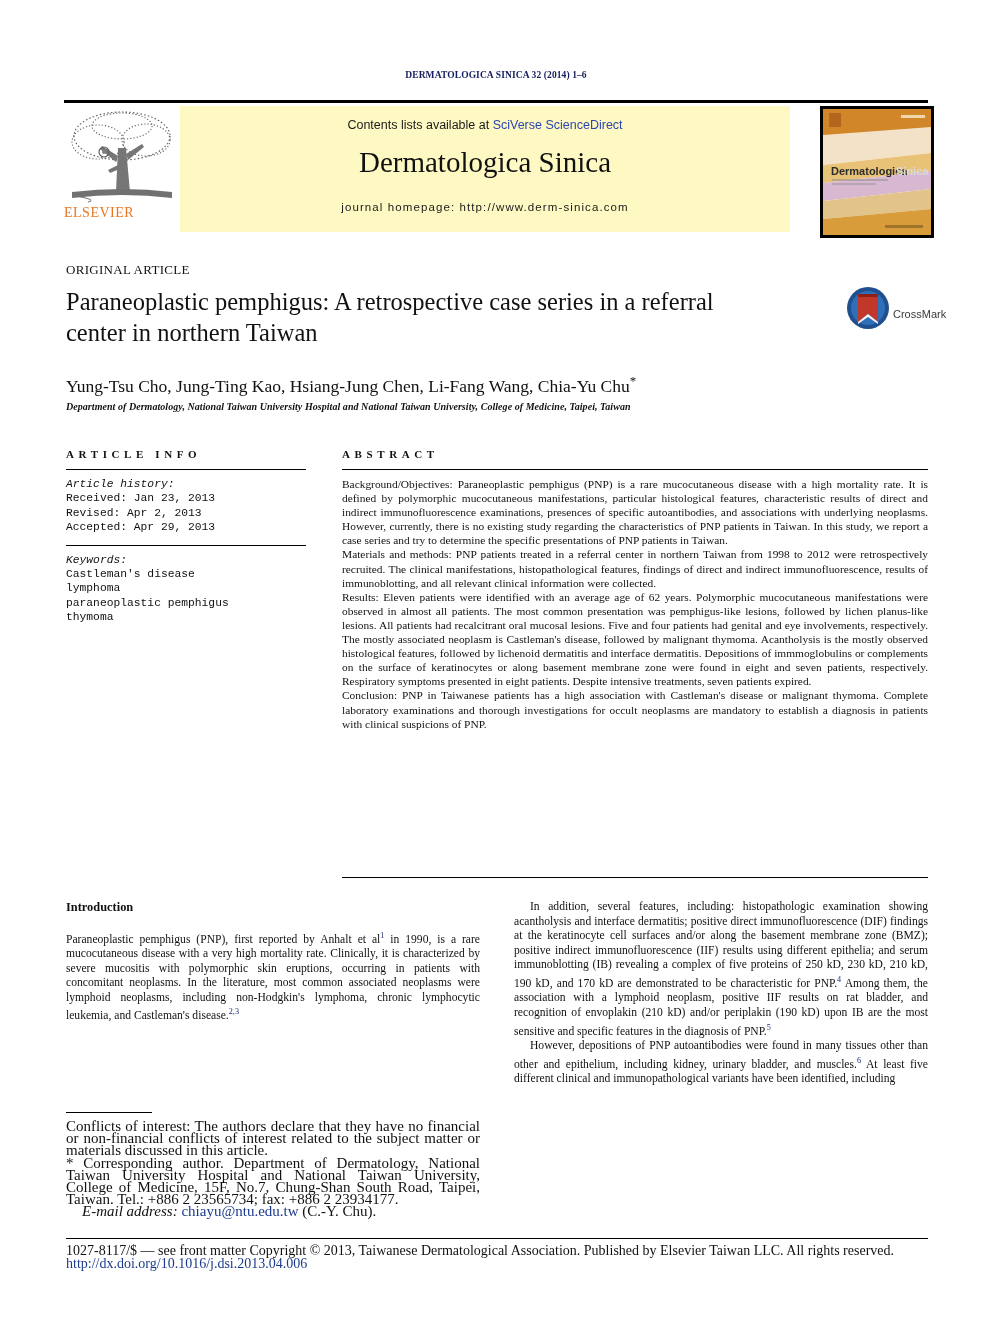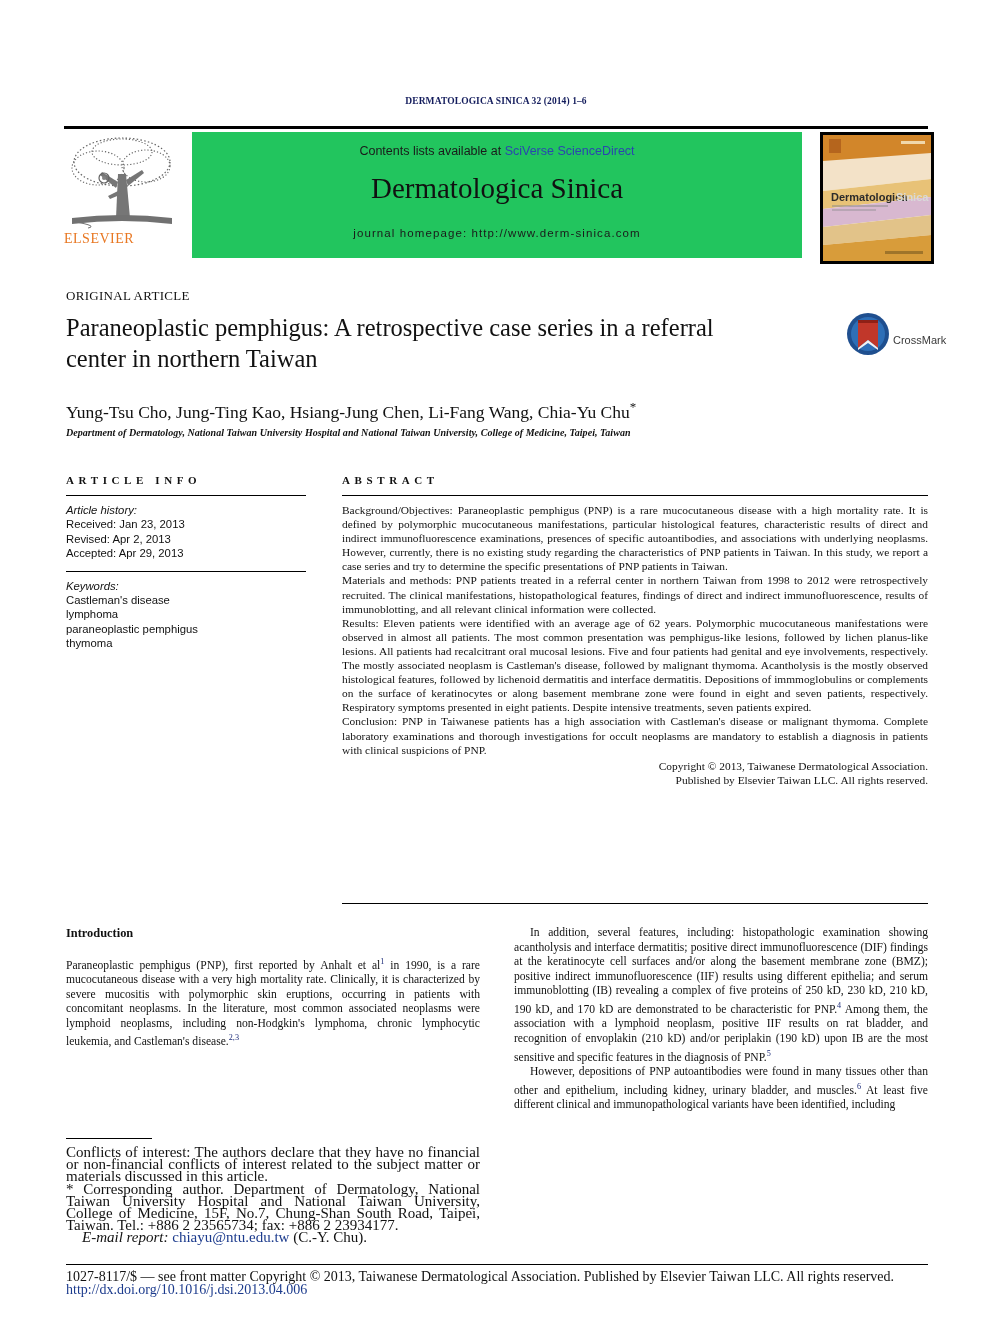--- a/index.html
+++ b/index.html
@@ -13,21 +13,20 @@
     font-family: "Liberation Serif", serif;
     color: #000000;
     position: relative;
     overflow: hidden;
   }
   .page {
     position: absolute;
     left: 0; top: 0;
     width: 992px;
     height: 1139px;
-    margin-top: 26px;
   }
 
   
   .running-head {
     position: absolute;
     left: 0; top: 70px;
     width: 992px;
     text-align: center;
     font-family: "Liberation Serif", serif;
     font-weight: bold;
@@ -68,24 +67,24 @@
     left: 0; top: 99px;
     width: 116px;
     text-align: left;
     font-family: "Liberation Serif", serif;
     font-size: 14px;
     letter-spacing: 0.5px;
     color: #e87722;
   }
   .journal-band {
     position: absolute;
-    left: 128px; top: 6px;
+    left: 116px; top: 6px;
     width: 610px;
     height: 126px;
-    background: #22c55e;
+    background: #fef9c3;
   }
   .contents-line {
     position: absolute;
     left: 0; top: 12px;
     width: 610px;
     text-align: center;
     font-family: "Liberation Sans", sans-serif;
     font-size: 12.5px;
     color: #1a1a1a;
   }
@@ -197,21 +196,21 @@
     font-size: 11px;
     letter-spacing: 4.6px;
     color: #111;
   }
   .info-rule-top {
     margin-top: 9px;
     border-top: 1.6px solid #000;
   }
   .info-block {
     margin-top: 7px;
-    font-family: Liberation Sans, sans-serif;
+    font-family: Liberation Mono, monospace;
     font-size: 11.3px;
     line-height: 14.4px;
     color: #111;
   }
   .info-block .it {
     font-style: italic;
   }
   .info-rule-mid {
     margin-top: 10px;
     border-top: 1.6px solid #000;
@@ -410,43 +409,39 @@
   </div>
 
   <div class="col-abs">
     <div class="sec-head">ABSTRACT</div>
     <div class="abs-rule"></div>
     <div class="abs-body">
       <p><span class="lead">Background/Objectives:</span><span> Paraneoplastic pemphigus (PNP) is a rare mucocutaneous disease with a high mortality rate. It is defined by polymorphic mucocutaneous manifestations, particular histological features, characteristic results of direct and indirect immunofluorescence examinations, presences of specific autoantibodies, and associations with underlying neoplasms. However, currently, there is no existing study regarding the characteristics of PNP patients in Taiwan. In this study, we report a case series and try to determine the specific presentations of PNP patients in Taiwan.</span></p>
       <p><span class="lead">Materials and methods:</span><span> PNP patients treated in a referral center in northern Taiwan from 1998 to 2012 were retrospectively recruited. The clinical manifestations, histopathological features, findings of direct and indirect immunofluorescence, results of immunoblotting, and all relevant clinical information were collected.</span></p>
       <p><span class="lead">Results:</span><span> Eleven patients were identified with an average age of 62 years. Polymorphic mucocutaneous manifestations were observed in almost all patients. The most common presentation was pemphigus-like lesions, followed by lichen planus-like lesions. All patients had recalcitrant oral mucosal lesions. Five and four patients had genital and eye involvements, respectively. The mostly associated neoplasm is Castleman's disease, followed by malignant thymoma. Acantholysis is the mostly observed histological features, followed by lichenoid dermatitis and interface dermatitis. Depositions of immmoglobulins or complements on the surface of keratinocytes or along basement membrane zone were found in eight and seven patients, respectively. Respiratory symptoms presented in eight patients. Despite intensive treatments, seven patients expired.</span></p>
       <p><span class="lead">Conclusion:</span><span> PNP in Taiwanese patients has a high association with Castleman's disease or malignant thymoma. Complete laboratory examinations and thorough investigations for occult neoplasms are mandatory to establish a diagnosis in patients with clinical suspicions of PNP.</span></p>
-      <div class="copyright">
-        <div>Copyright © 2013, Taiwanese Dermatological Association.</div>
-        <div>Published by Elsevier Taiwan LLC. All rights reserved.</div>
-      </div>
     </div>
   </div>
   <div class="abs-rule-bottom"></div>
 
   <div class="body-col left">
     <div class="body-head">Introduction</div>
     <p><span>Paraneoplastic pemphigus (PNP), first reported by Anhalt et al</span><sup>1</sup><span> in 1990, is a rare mucocutaneous disease with a very high mortality rate. Clinically, it is characterized by severe mucositis with polymorphic skin eruptions, occurring in patients with concomitant neoplasms. In the literature, most common associated neoplasms were lymphoid neoplasms, including non-Hodgkin's lymphoma, chronic lymphocytic leukemia, and Castleman's disease.</span><sup>2,3</sup></p>
   </div>
 
   <div class="body-col right">
     <p class="indent"><span>In addition, several features, including: histopathologic examination showing acantholysis and interface dermatitis; positive direct immunofluorescence (DIF) findings at the keratinocyte cell surfaces and/or along the basement membrane zone (BMZ); positive indirect immunofluorescence (IIF) results using different epithelia; and serum immunoblotting (IB) revealing a complex of five proteins of 250 kD, 230 kD, 210 kD, 190 kD, and 170 kD are demonstrated to be characteristic for PNP.</span><sup>4</sup><span> Among them, the association with a lymphoid neoplasm, positive IIF results on rat bladder, and recognition of envoplakin (210 kD) and/or periplakin (190 kD) upon IB are the most sensitive and specific features in the diagnosis of PNP.</span><sup>5</sup></p>
     <p class="indent"><span>However, depositions of PNP autoantibodies were found in many tissues other than other and epithelium, including kidney, urinary bladder, and muscles.</span><sup>6</sup><span> At least five different clinical and immunopathological variants have been identified, including</span></p>
   </div>
 
   <div class="footnote-rule"></div>
   <div class="footnotes">
     <p>Conflicts of interest: The authors declare that they have no financial or non-financial conflicts of interest related to the subject matter or materials discussed in this article.</p>
     <p><span>*</span><span> Corresponding author. Department of Dermatology, National Taiwan University Hospital and National Taiwan University, College of Medicine, 15F, No.7, Chung-Shan South Road, Taipei, Taiwan. Tel.: +886 2 23565734; fax: +886 2 23934177.</span></p>
-    <p style="text-indent:16px;"><span class="it">E-mail report:</span> <span class="mail">chiayu@ntu.edu.tw</span><span> (C.-Y. Chu).</span></p>
+    <p style="text-indent:16px;"><span class="it">E-mail address:</span> <span class="mail">chiayu@ntu.edu.tw</span><span> (C.-Y. Chu).</span></p>
   </div>
 
   <div class="page-footer-rule"></div>
   <div class="page-footer">
     <div>1027-8117/$ — see front matter Copyright © 2013, Taiwanese Dermatological Association. Published by Elsevier Taiwan LLC. All rights reserved.</div>
     <div class="doi">http://dx.doi.org/10.1016/j.dsi.2013.04.006</div>
   </div>
 
 </div>
 

